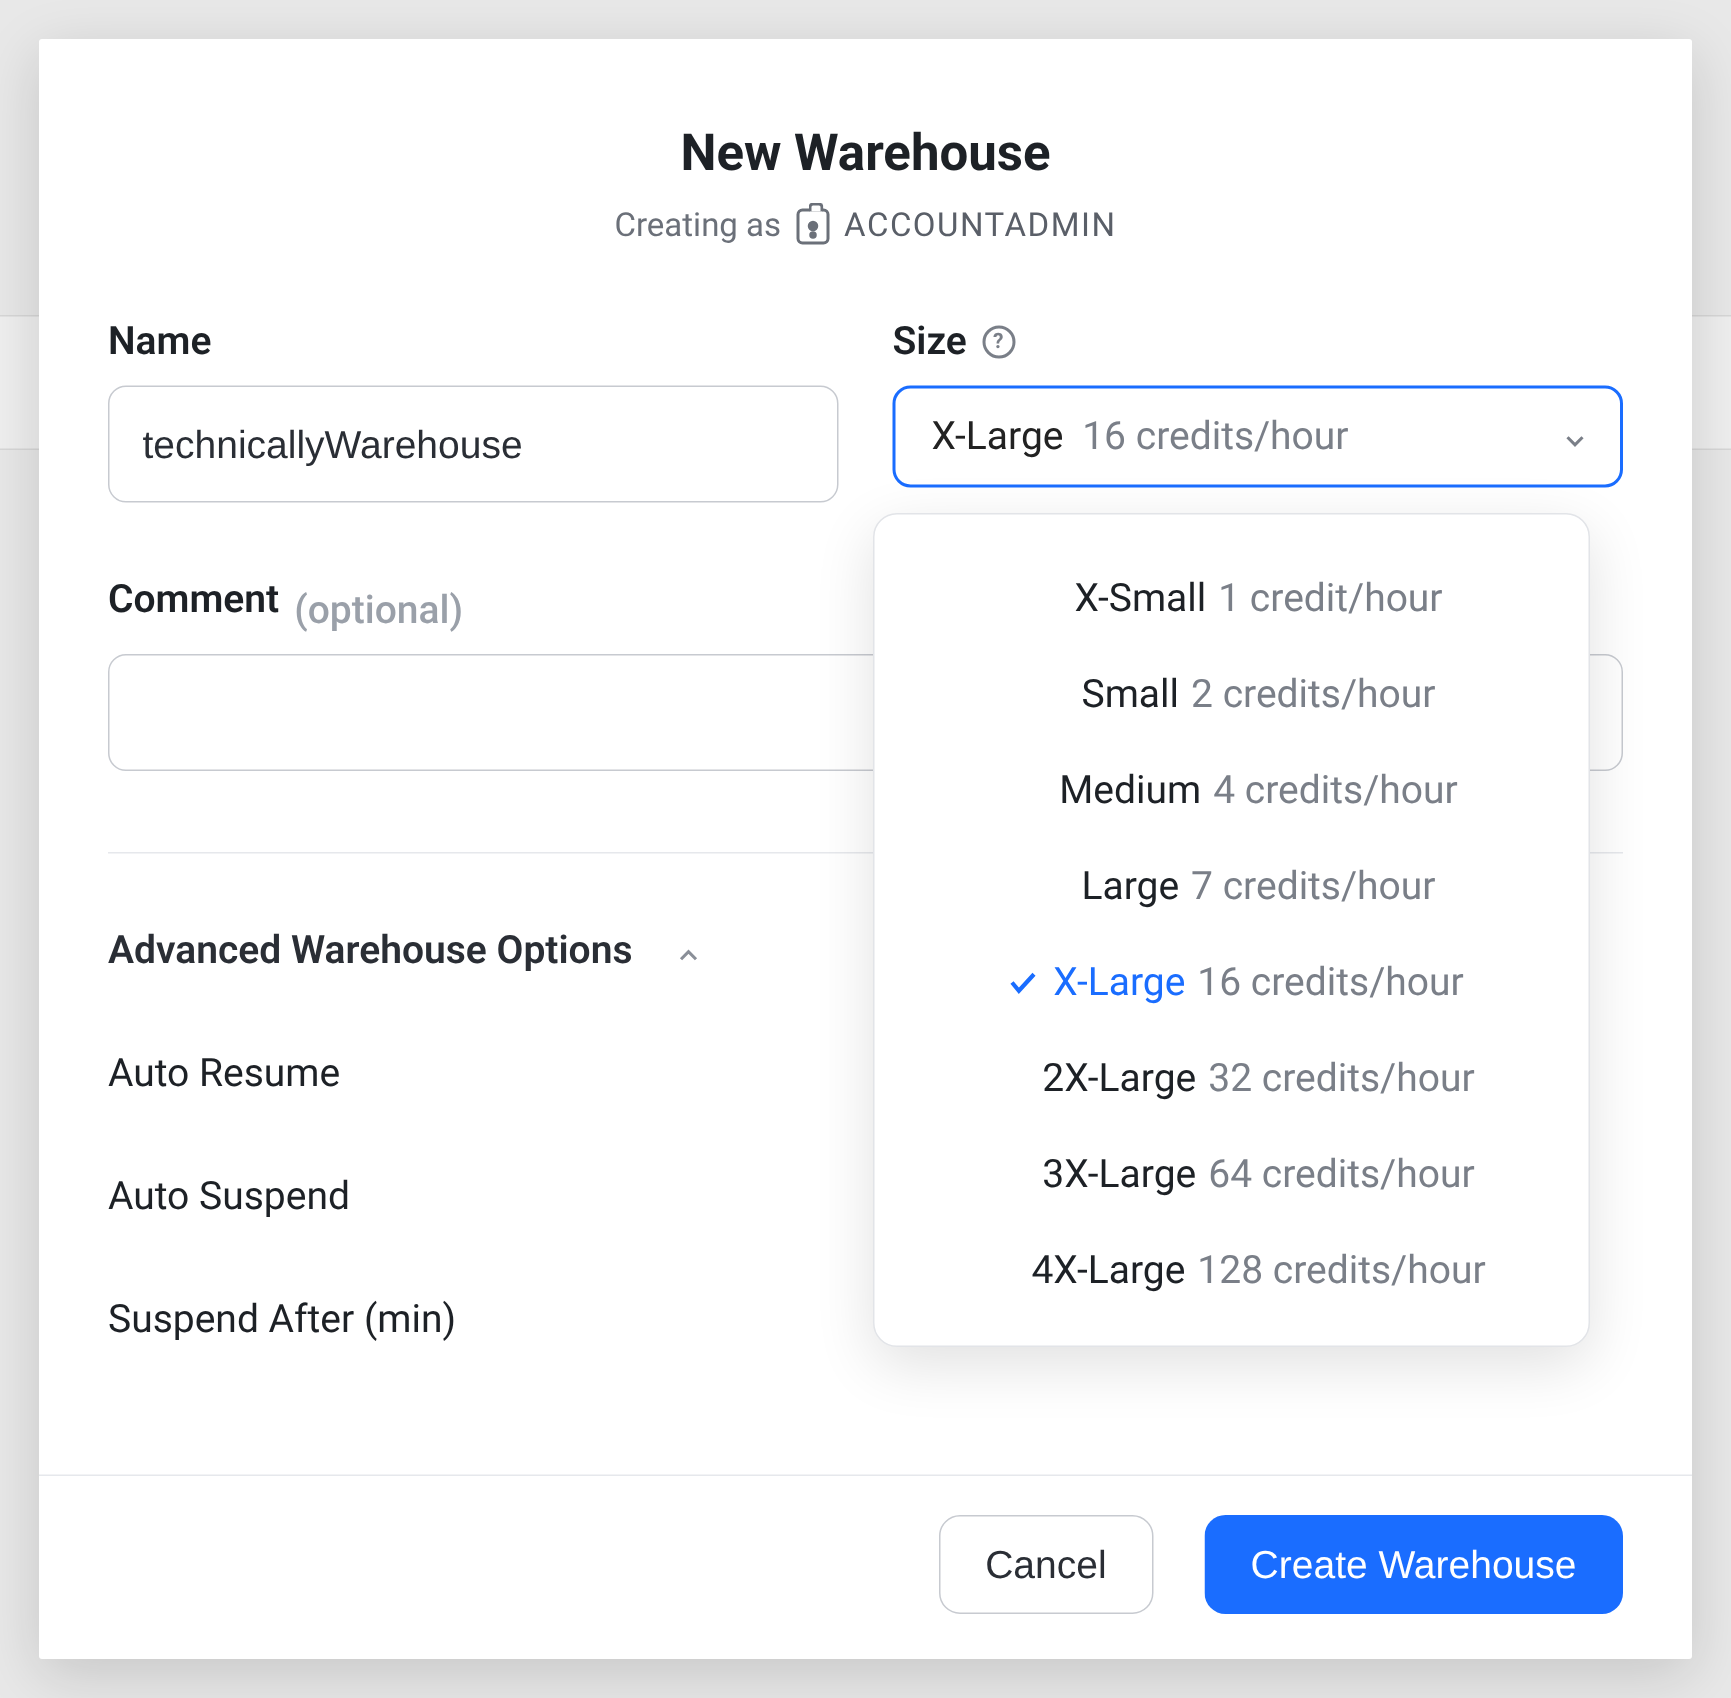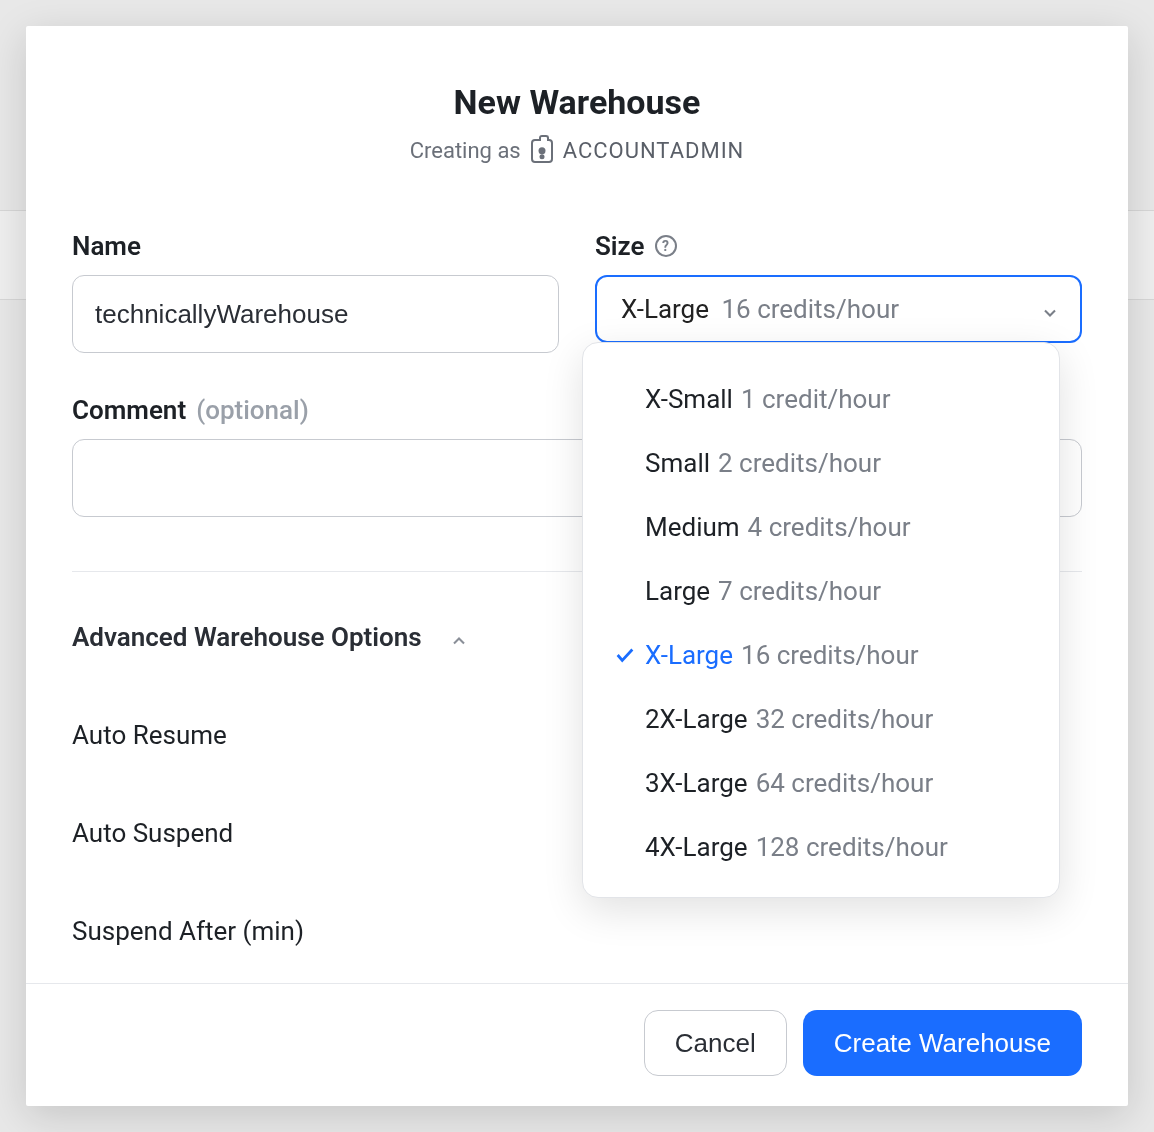--- a/index.html
+++ b/index.html
@@ -80,21 +80,21 @@
     border-radius:50%;
     background:#6b7079;
     box-shadow: 0 6px 0 -1px #6b7079;
   }
   .role-name { letter-spacing:1px; color:#5a5f68; }
 
   .form-grid {
     display:grid;
     grid-template-columns: 1fr 1fr;
     column-gap: 34px;
-    margin-top: 68px;
+    margin-top: 50px;
     gap: 36px;
   }
   .label {
     font-size:26px;
     font-weight:600;
     color:#1d2126;
     margin-bottom:14px;
     display:flex;
     align-items:center;
     gap:10px;
@@ -115,21 +115,21 @@
     height:78px;
     border:1px solid #c7cad0;
     border-radius:12px;
     font-size:26px;
     padding:0 22px;
     color:#2a2e35;
     background:#fff;
   }
 
   .comment-block { margin-top:42px; }
-  .optional { color:#9aa0a9; font-weight:500; }
+  .optional { color:#9aa0a9; font-weight:500;margin-top:15px; }
 
   .select-box {
     width:100%;
     height:68px;
     border:2px solid #1a6dff;
     border-radius:12px;
     display:flex;
     align-items:center;
     padding:0 20px 0 24px;
     font-size:26px;
@@ -157,20 +157,21 @@
     padding: 24px 0 18px 0;
     z-index: 20;
   }
   .option {
     display:flex;
     align-items:center;
     padding: 0 26px 0 22px;
     height: 64px;
     font-size:26px;
     cursor:pointer;
+    justify-content:center;
   }
   .check-slot { width:40px; display:flex; align-items:center; justify-content:center; }
   .opt-name { color:#1d2126; }
   .opt-credits { color:#7a7f88; margin-left:8px; }
   .option.selected .opt-name { color:#1a6dff; }
   .check-icon svg { width:22px; height:22px; stroke:#1a6dff; stroke-width:3; fill:none; }
 
   .divider {
     margin-top: 54px;
     height:1px;
@@ -185,31 +186,31 @@
     font-weight:600;
     color:#2a2e35;
     cursor:pointer;
   }
   .adv-header .chevron svg { stroke:#8a8f98; }
 
   .adv-row {
     display:flex;
     justify-content:space-between;
     align-items:center;
-    margin-top: 68px;
+    margin-top: 52px;
     font-size:26px;
     color:#1d2126;
   }
 
   .modal-footer {
     border-top:1px solid #e6e8ec;
     padding: 26px 46px 30px 46px;
     display:flex;
     justify-content:flex-end;
-    gap:16px;
+    gap:34px;
   }
   .btn {
     height:66px;
     border-radius:14px;
     font-size:26px;
     font-weight:500;
     padding: 0 30px;
     display:inline-flex;
     align-items:center;
     justify-content:center;

